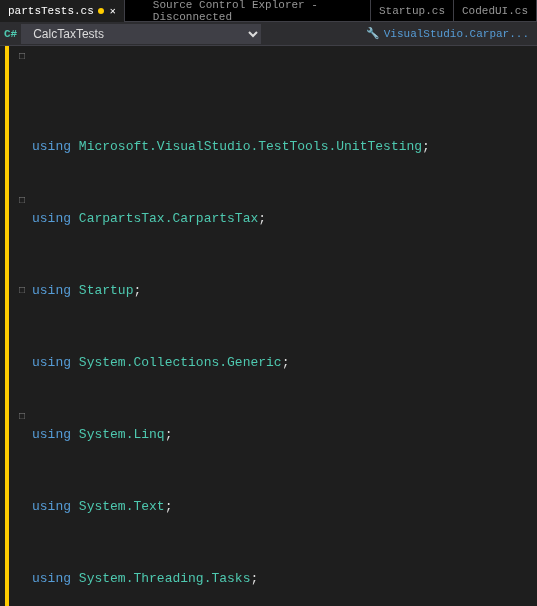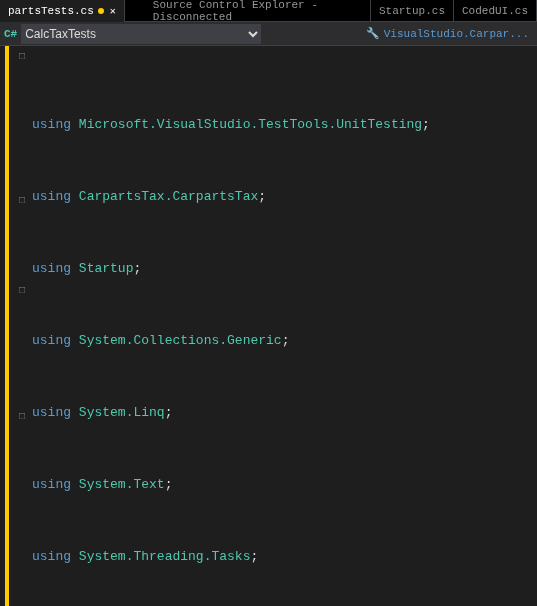--- a/index.html
+++ b/index.html
@@ -76,21 +76,21 @@
     .breadcrumb-icon {
       margin-right: 4px;
       font-size: 12px;
     }
     .breadcrumb-select {
       background: #3f3f46;
       color: #dcdcdc;
       border: none;
       font-size: 12px;
       height: 20px;
-      padding: 0 0;
+      padding: 0 8px;
       cursor: pointer;
       outline: none;
       flex: 1;
       max-width: 240px;
     }
     .breadcrumb-right {
       margin-left: auto;
       display: flex;
       align-items: center;
       font-size: 11px;
@@ -134,24 +134,25 @@
       display: block;
       height: 18px;
       line-height: 18px;
       text-align: center;
       cursor: pointer;
     }
 
     
     .code-content {
       flex: 1;
-      padding-top: 16px;
+      padding-top: 2px;
       overflow: hidden;
       line-height: 18px;
       white-space: pre;
+      margin-top: 36px;
     }
 
     .code-line {
       display: block;
       height: 18px;
       line-height: 18px;
       padding-left: 2px;
     }
 
     

